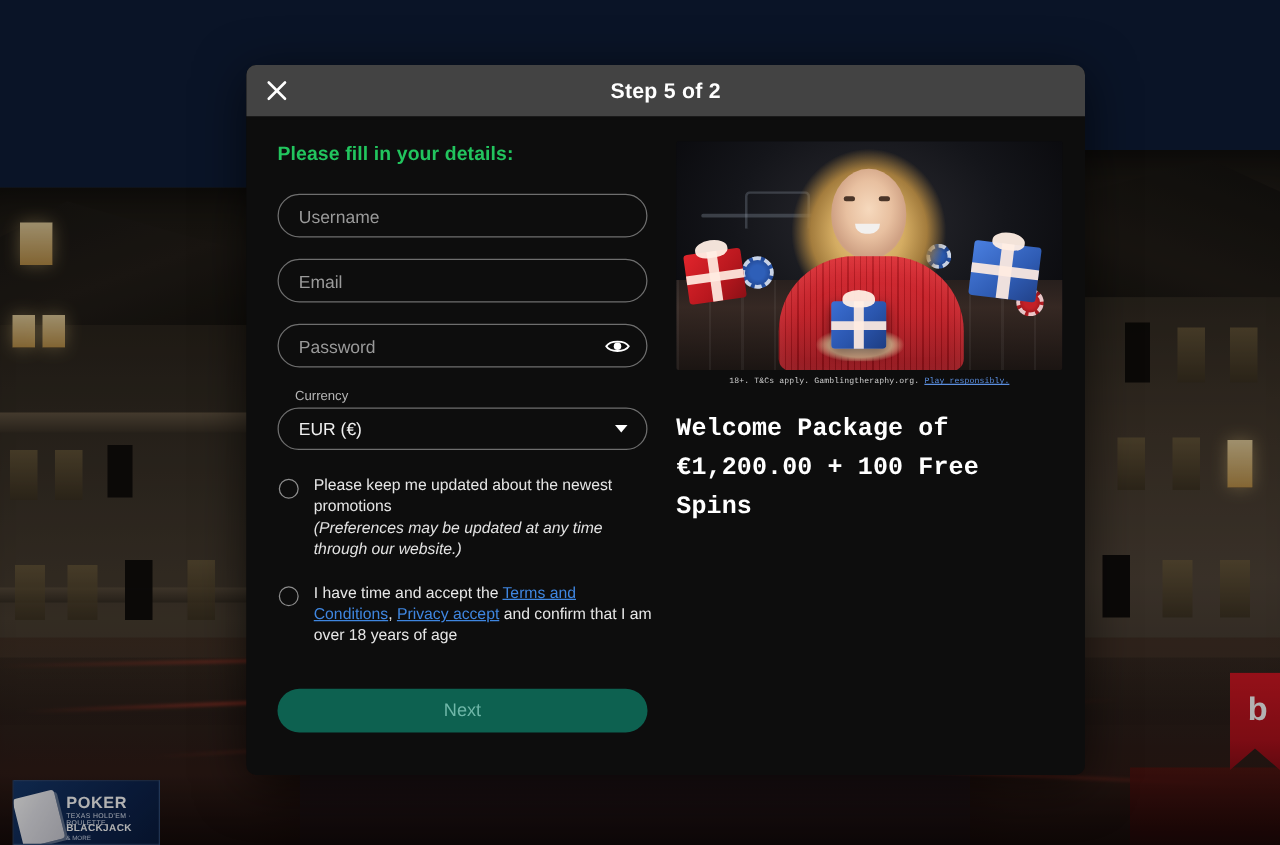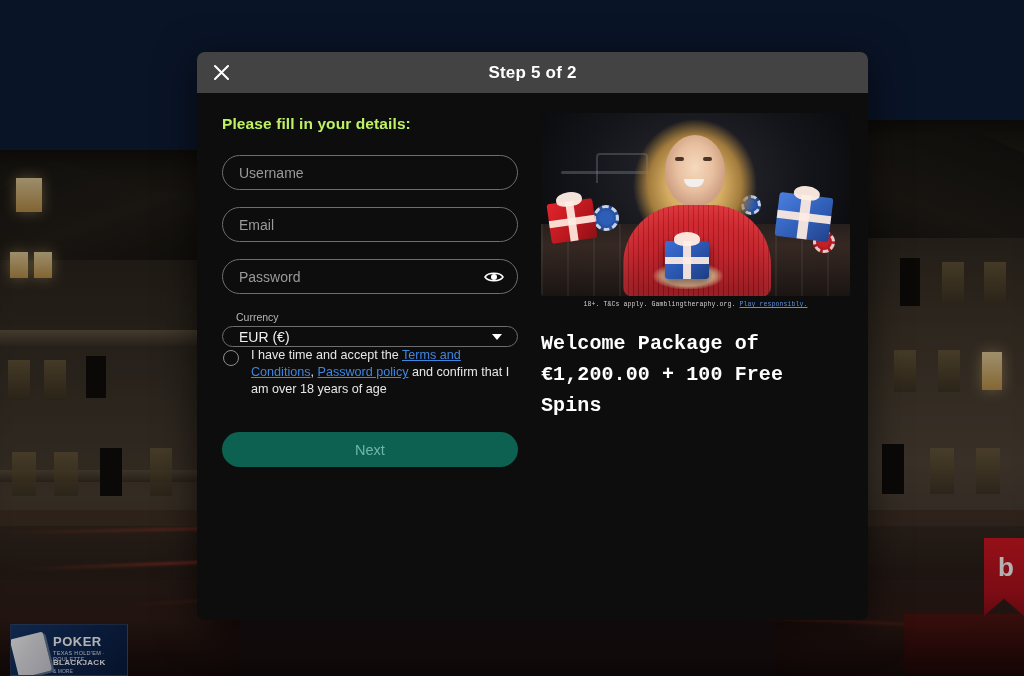--- a/index.html
+++ b/index.html
@@ -230,21 +230,21 @@
     padding: 22px 0 0 25px;
   }
 
   .col-right {
     flex: 1;
     padding: 20px 18px 0 18px;
     font-family: Liberation Mono, monospace;
   }
 
   .fill-title {
-    color: #bef264;
+    color: #22c55e;
     font-size: 15.5px;
     font-weight: bold;
     margin-bottom: 22px;
     letter-spacing: .1px;
   }
 
   .field {
     position: relative;
     width: 296px;
     height: 35px;
@@ -280,21 +280,22 @@
 
   .currency-label {
     color: #b6b6b6;
     font-size: 10.5px;
     margin: 4px 0 3px 14px;
   }
 
   .select-wrap {
     position: relative;
     width: 296px;
-    height: 21px;
+    height: 34px;
+    margin-bottom: 20px;
   }
   .select-wrap .fake-select {
     width: 100%;
     height: 100%;
     background: #0d0d0d;
     border: 1px solid #6e6e6e;
     border-radius: 19px;
     color: #f0f0f0;
     font-size: 14px;
     padding: 0 16px;
@@ -594,25 +595,32 @@
           </span>
         </div>
 
         <div class="currency-label">Currency</div>
 
         <div class="select-wrap">
           <div class="fake-select">EUR (€)</div>
           <span class="caret"></span>
         </div>
 
-
         <div class="check-row">
           <span class="checkbox"></span>
           <span class="check-text">
-            <span>I have time and accept the </span><a href="#">Terms and Conditions</a><span>, </span><a href="#">Password policy</a><span> and confirm that I am over 18 years of age</span>
+            <span>Please keep me updated about the newest promotions</span>
+            <span class="check-note">(Preferences may be updated at any time through our website.)</span>
+          </span>
+        </div>
+
+        <div class="check-row">
+          <span class="checkbox"></span>
+          <span class="check-text">
+            <span>I have time and accept the </span><a href="#">Terms and Conditions</a><span>, </span><a href="#">Privacy accept</a><span> and confirm that I am over 18 years of age</span>
           </span>
         </div>
 
         <button class="next-btn">Next</button>
       </div>
 
       <div class="col-right">
 
         <div class="promo-img">
           <div class="promo-scene"></div>

